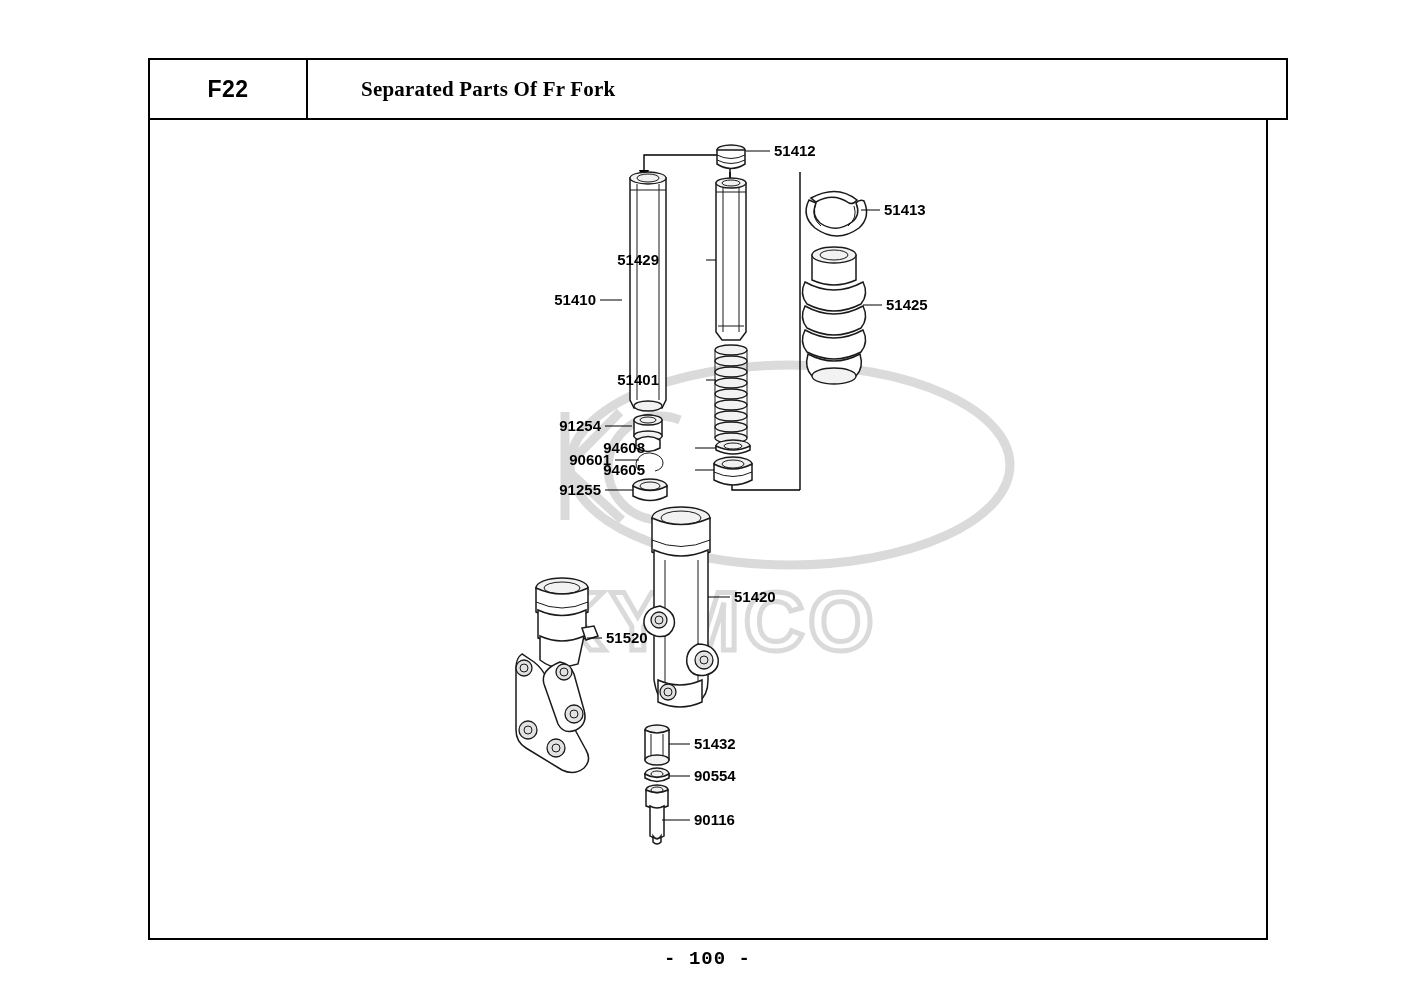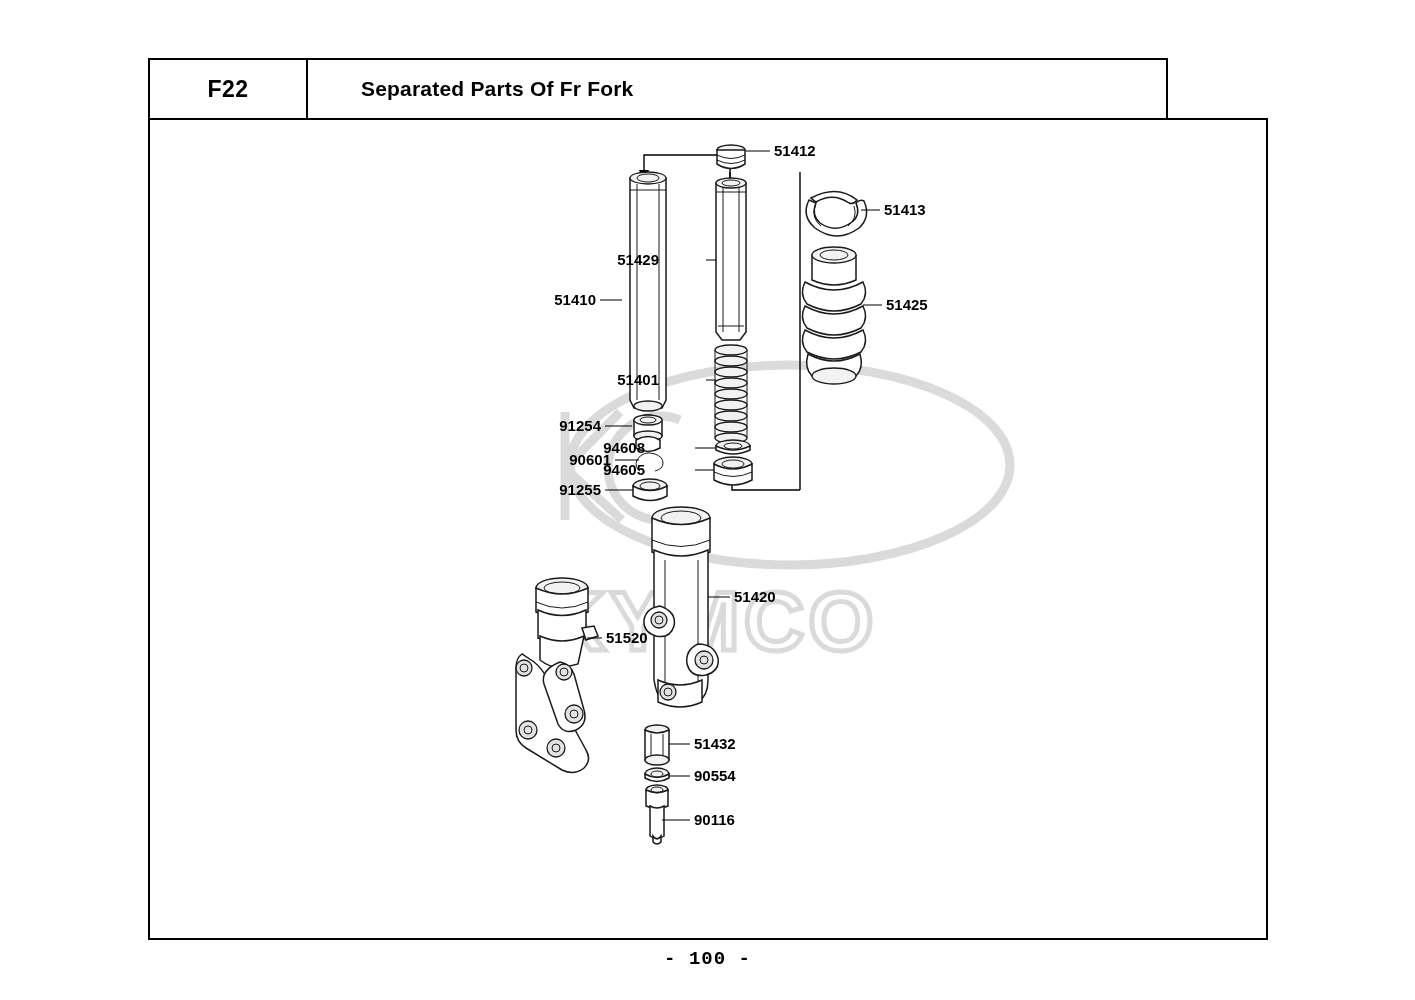--- a/index.html
+++ b/index.html
@@ -46,27 +46,28 @@
   }
   .header-code {
     font-size: 23px;
     font-weight: bold;
     letter-spacing: 0.5px;
   }
   .header-title-box {
     position: absolute;
     left: 160px;
     top: 0;
-    width: 860px;
+    width: 980px;
     height: 62px;
     border: 2px solid #000;
     border-left: none;
     box-sizing: border-box;
     display: flex;
     align-items: center;
+    font-family: Liberation Serif, serif;
   }
   .header-title {
     font-size: 21px;
     font-weight: bold;
     margin-left: 53px;
     letter-spacing: 0.2px;
   }
   
   .canvas {
     position: absolute;

